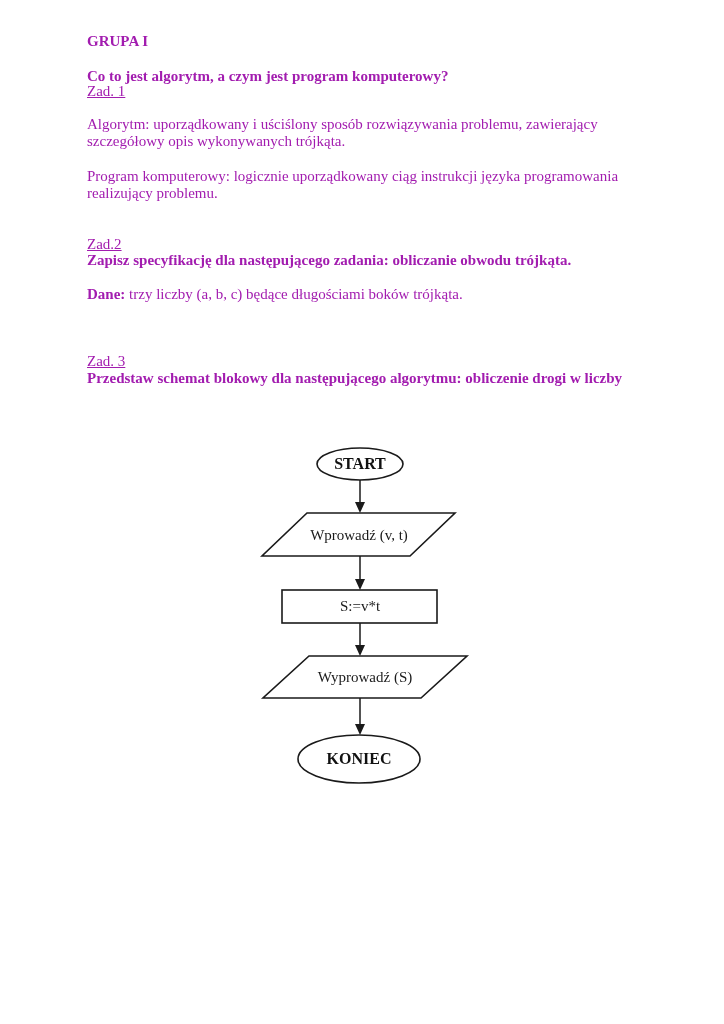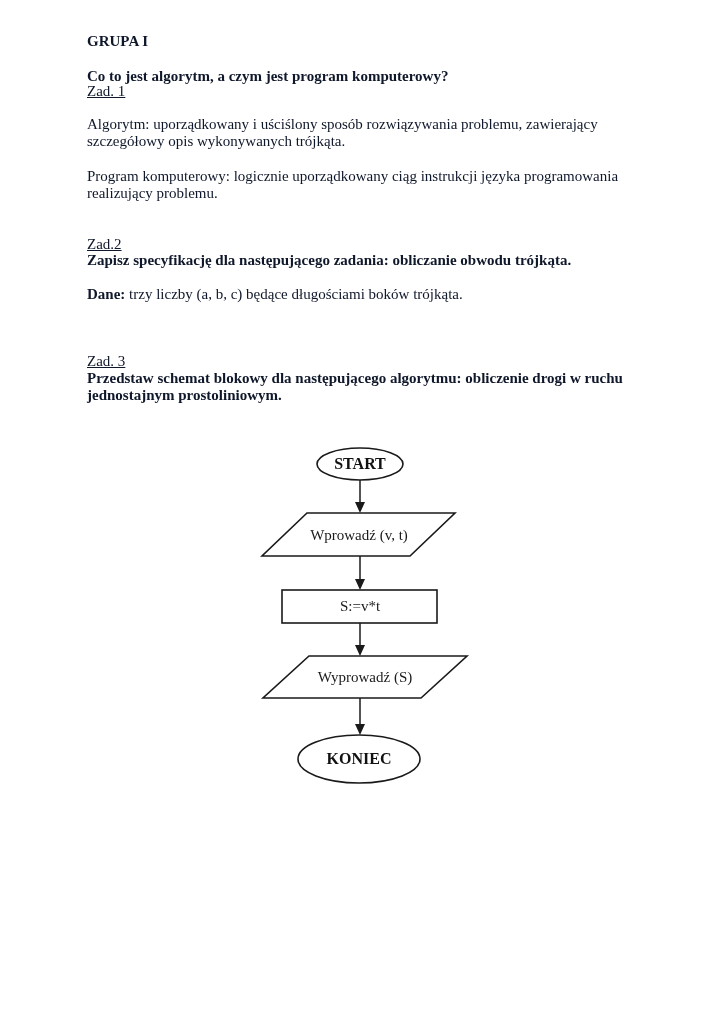--- a/index.html
+++ b/index.html
@@ -6,21 +6,21 @@
     margin: 0;
     padding: 0;
     background: #ffffff;
   }
   .page {
     position: relative;
     width: 724px;
     height: 1024px;
     background: #ffffff;
     font-family: "Liberation Serif", "DejaVu Serif", serif;
-    color: #0f172a;
+    color: #a21caf;
     overflow: hidden;
   }
   .line {
     position: absolute;
     left: 87px;
     font-size: 15px;
     line-height: 17px;
     white-space: nowrap;
   }
   .bold { font-weight: bold; }
@@ -76,22 +76,21 @@
   <div class="line" style="top:185px;">realizujący problemu.</div>
 
   <div class="line underline" style="top:236px;">Zad.2</div>
   <div class="line bold" style="top:252px;">Zapisz specyfikację dla następującego zadania: obliczanie obwodu trójkąta.</div>
 
   <div class="line" style="top:286px;">
     <span class="bold">Dane:</span><span> trzy liczby (a, b, c) będące długościami boków trójkąta.</span>
   </div>
 
   <div class="line underline" style="top:353px;">Zad. 3</div>
-  <div class="line bold" style="top:370px;">Przedstaw schemat blokowy dla następującego algorytmu: obliczenie drogi w ruchu</div>
-  <div class="line bold" style="top:387px;">jednostajnym prostoliniowym.</div>
+  <div class="line bold" style="top:370px;">Przedstaw schemat blokowy dla następującego algorytmu: obliczenie drogi w liczby</div>
 
   <svg class="flowchart-svg" viewBox="0 0 260 350">
 
     <ellipse class="shape" cx="120" cy="24" rx="43" ry="16"></ellipse>
     <text class="node-text-bold" x="120" y="29">START</text>
 
     <line class="flowline" x1="120" y1="40" x2="120" y2="64"></line>
     <polygon class="arrowhead" points="115,62 125,62 120,73"></polygon>
 
     <polygon class="shape" points="67,73 215,73 170,116 22,116"></polygon>

